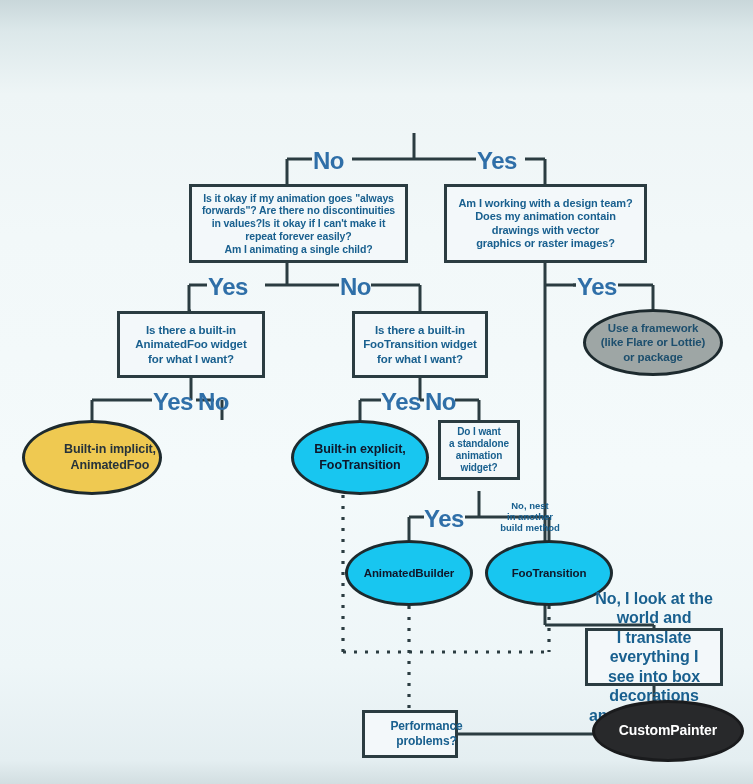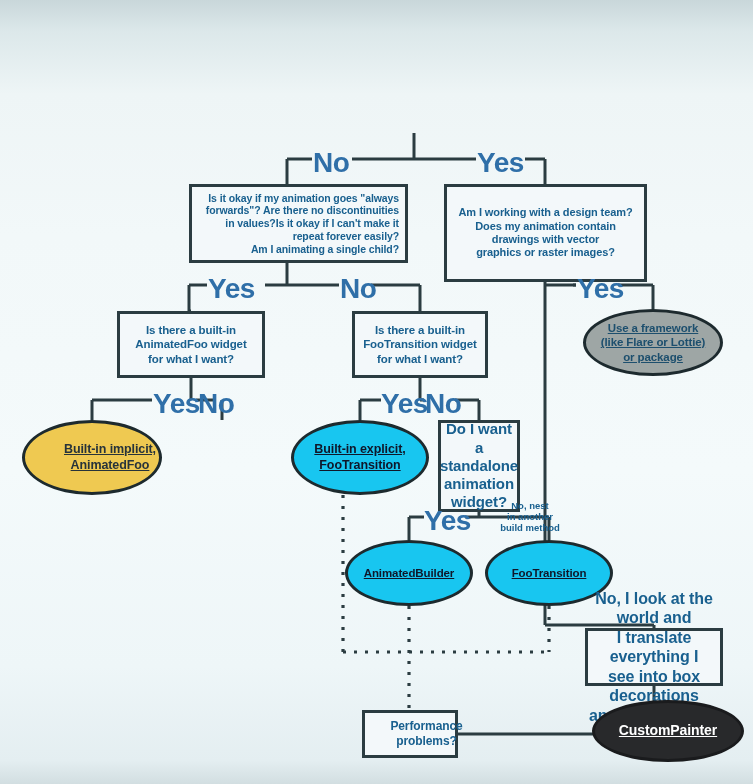--- a/index.html
+++ b/index.html
@@ -21,57 +21,56 @@
     line-height:1.22;
     letter-spacing:-0.1px;
   }
   .rect{
     background:#f3f8fa;
     border:3px solid #2b3c41;
   }
   .ellipse{
     border:3px solid #1d2a2e;
     border-radius:50%;
-    text-decoration:underline;
   }
   .yellow{background:#efc951;color:#27333a;}
   .cyan{background:#18c6f0;color:#0f172a;}
   .gray{background:#9ea6a5;color:#1d4f6e;}
   .dark{background:#28292b;color:#ffffff;border-color:#1a1b1d;}
   .edge-label{
     position:absolute;
     color:#2f6fa8;
     font-weight:bold;
-    font-size:28px;
+    font-size:24px;
     letter-spacing:-0.5px;
     white-space:nowrap;
     background:transparent;
     text-align:right;
   }
   .small-label{
     position:absolute;
     color:#19608f;
     font-weight:bold;
     font-size:9.5px;
     line-height:1.18;
     text-align:center;
     white-space:pre-line;
   }
   
   #n-start{left:316px;top:49px;width:196px;height:84px;font-size:11px;}
   #n-start .t1{font-size:13px;}
   #n-left-q{left:189px;top:184px;width:219px;height:79px;font-size:10.5px;}
-  #n-right-q{left:444px;top:184px;width:203px;height:98px;font-size:11px;}
+  #n-right-q{left:444px;top:184px;width:203px;height:79px;font-size:11px;}
   #n-animfoo-q{left:117px;top:311px;width:148px;height:67px;font-size:11.5px;}
   #n-footrans-q{left:352px;top:311px;width:136px;height:67px;font-size:11.5px;}
   #n-framework{left:583px;top:309px;width:140px;height:67px;font-size:11.5px;}
   #n-implicit{left:22px;top:420px;width:140px;height:75px;font-size:12.5px;}
   #n-tween{left:155px;top:420px;width:135px;height:75px;font-size:10.5px;}
   #n-explicit{left:291px;top:420px;width:138px;height:75px;font-size:12.5px;}
-  #n-standalone{left:438px;top:420px;width:82px;height:92px;font-size:15px;text-align:center;}
+  #n-standalone{left:438px;top:420px;width:82px;height:60px;font-size:10px;text-align:center;}
   #n-animbuilder{left:345px;top:540px;width:128px;height:66px;font-size:11.5px;}
   #n-animwidget{left:485px;top:540px;width:128px;height:66px;font-size:11.5px;}
   #n-translate{left:585px;top:628px;width:138px;height:58px;font-size:16px;}
   #n-perf{left:362px;top:710px;width:96px;height:48px;font-size:12px;}
   #n-custompainter{left:592px;top:700px;width:152px;height:62px;font-size:14px;}
 </style>
 </head>
 <body>
 
 <div id="stage">
@@ -138,21 +137,21 @@
     <g stroke="#2b3c41" stroke-width="3.2" fill="none" stroke-dasharray="3 8" stroke-linecap="butt">
       <path d="M343,495 L343,652"></path>
       <path d="M409,606 L409,710"></path>
       <path d="M549,606 L549,652"></path>
       <path d="M343,652 L549,652"></path>
     </g>
   </svg>
 
 
   <div class="node rect" id="n-left-q">
-    <div style="white-space:pre-line;padding:0 6px;text-align:right;">Is it okay if my animation goes "always forwards"? Are there no discontinuities in values?Is it okay if I can't make it repeat forever easily?
+    <div style="white-space:pre-line;padding:0 6px;">Is it okay if my animation goes "always forwards"? Are there no discontinuities in values?Is it okay if I can't make it repeat forever easily?
 Am I animating a single child?</div>
   </div>
 
   <div class="node rect" id="n-right-q">
     <div style="white-space:pre-line;">Am I working with a design team?
 Does my animation contain
 drawings with vector
 graphics or raster images?</div>
   </div>
 

